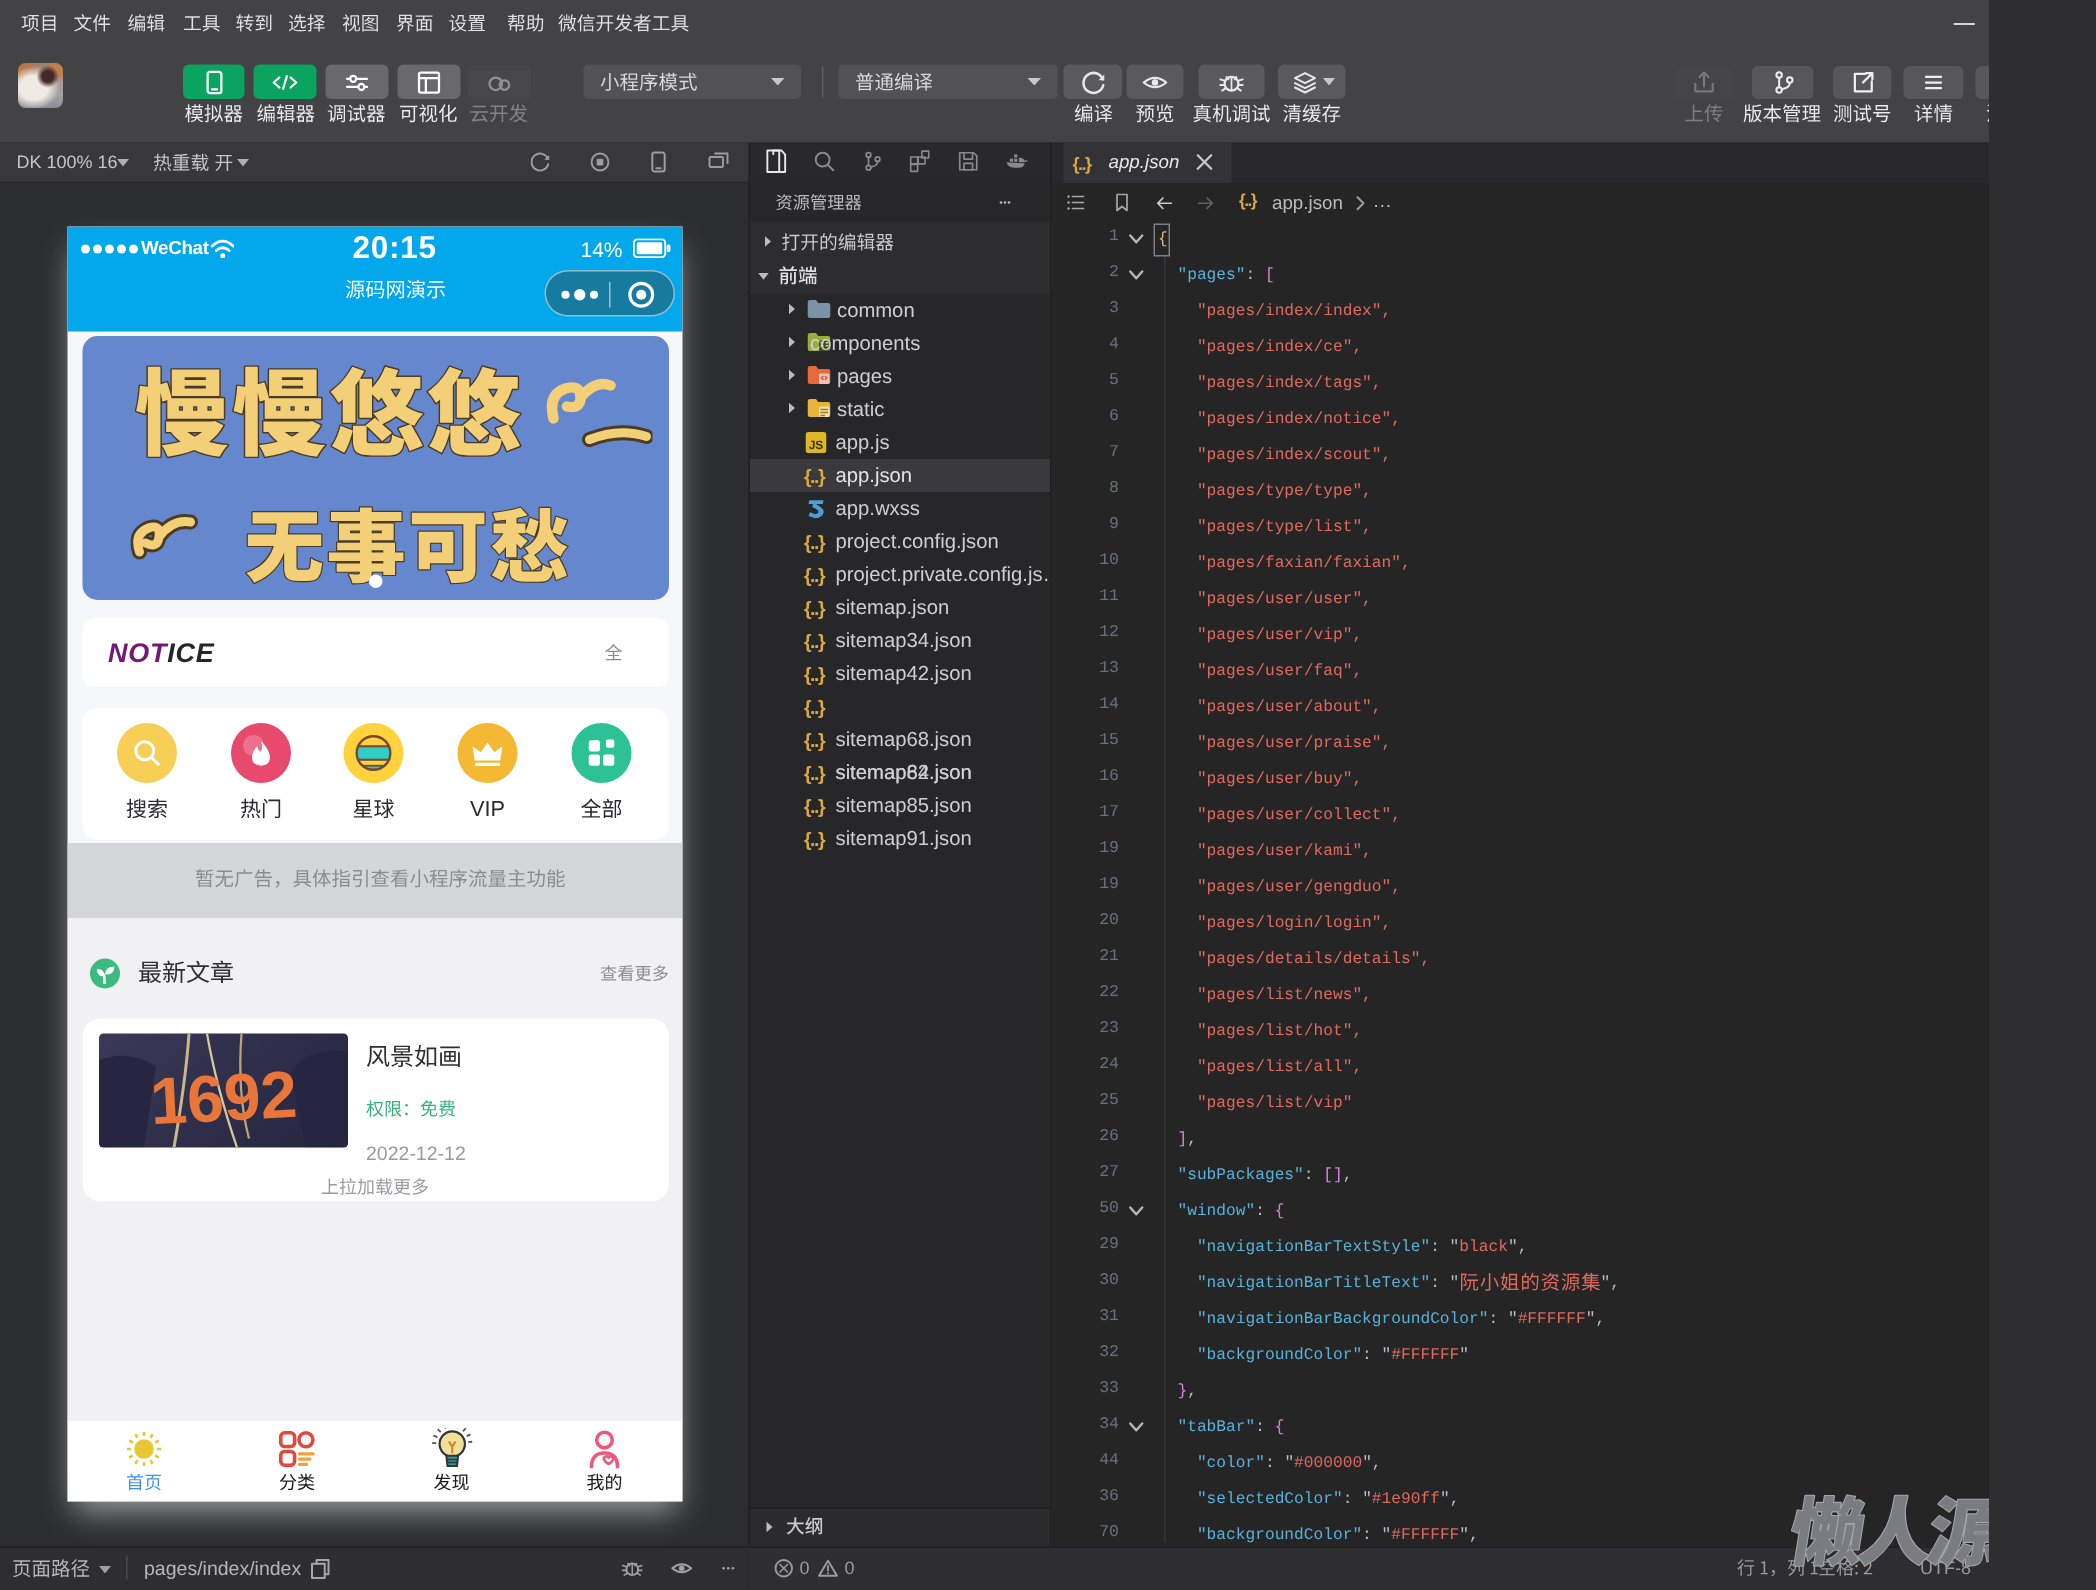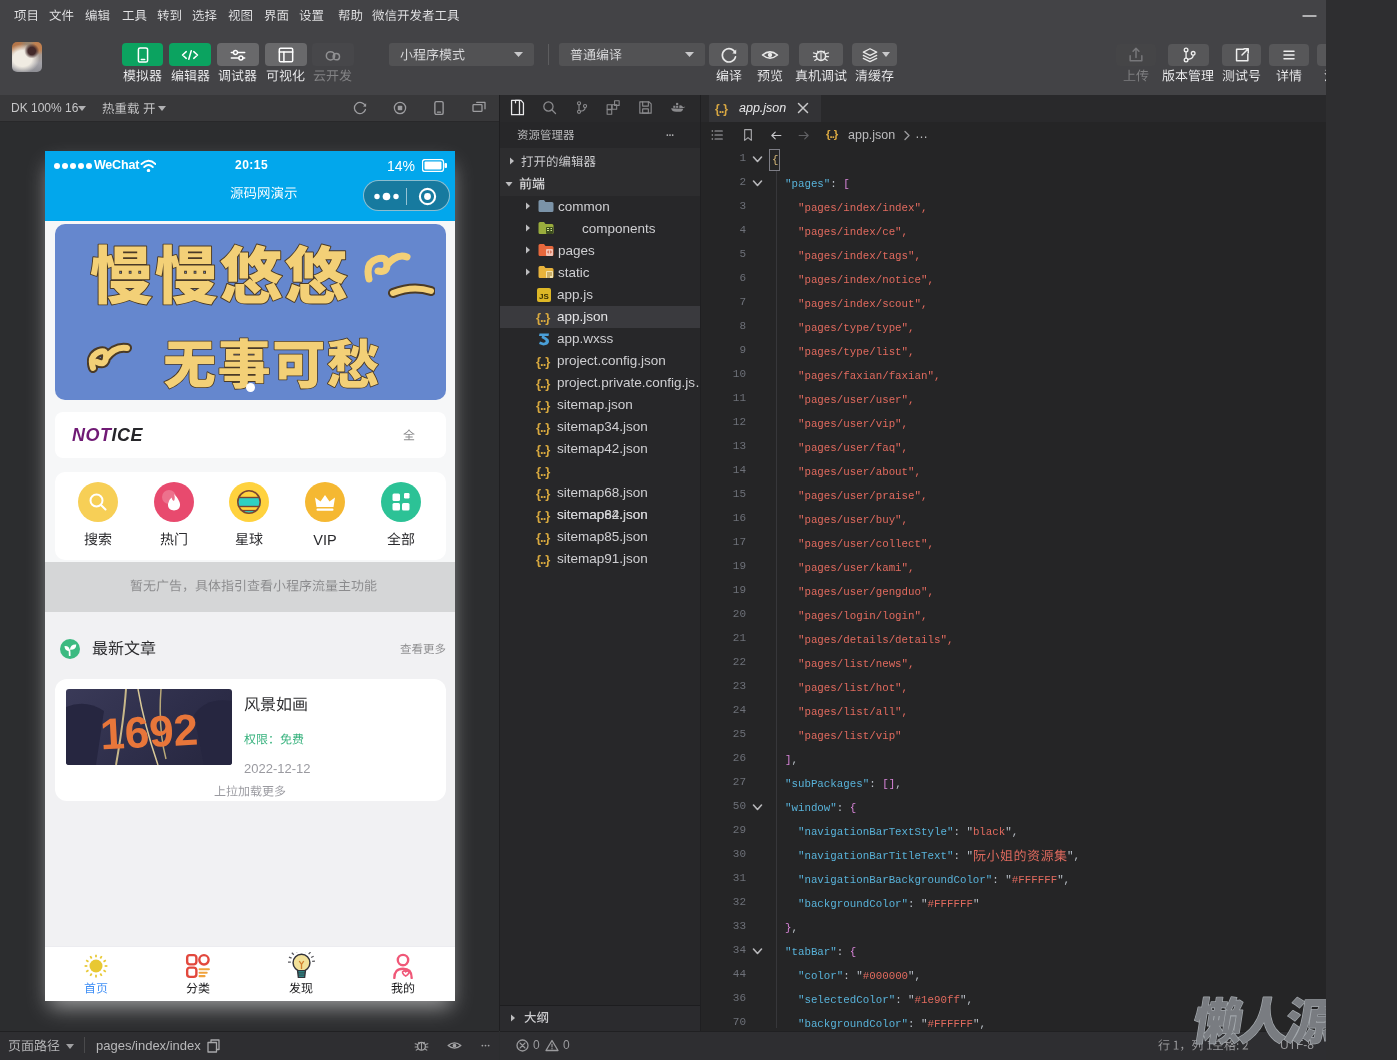--- a/index.html
+++ b/index.html
@@ -371,21 +371,21 @@
     </svg>
     <div class="a" style="left:558px;top:199px;font-size:13.5px;color:#cfcfd2;line-height:15.5px;white-space:nowrap;">common</div>
     <svg class="a" style="left:524px;top:224px;" width="8" height="8" viewBox="0 0 8 8">
       <path d="M2 0.5 L6 4.0 L2 7.5 Z" fill="#bdbdbf"></path>
     </svg>
     <svg class="a" style="left:538px;top:221px;" width="16" height="14" viewBox="0 0 16 14">
       <path d="M0.5 2.5 Q0.5 1 2 1 L6 1 L7.5 3 L14 3 Q15.5 3 15.5 4.5 L15.5 11.5 Q15.5 13 14 13 L2 13 Q0.5 13 0.5 11.5 Z" fill="#9aad3d"></path>
       <rect x="8" y="6" width="7" height="7" rx="1" fill="#3c4d1e"></rect>
       <path d="M9 7.5 h2 M9 9.5 h2 M12.5 7.5 h1.5 M12.5 9.5 h1.5" stroke="#cde08a" stroke-width="1"></path>
     </svg>
-    <div class="a" style="left:582px;top:221px;font-size:13.5px;color:#cfcfd2;line-height:15.5px;white-space:nowrap;">components</div>
+    <div class="a" style="left:540px;top:221px;font-size:13.5px;color:#cfcfd2;line-height:15.5px;white-space:nowrap;">components</div>
     <svg class="a" style="left:524px;top:246px;" width="8" height="8" viewBox="0 0 8 8">
       <path d="M2 0.5 L6 4.0 L2 7.5 Z" fill="#bdbdbf"></path>
     </svg>
     <svg class="a" style="left:538px;top:243px;" width="16" height="14" viewBox="0 0 16 14">
       <path d="M0.5 2.5 Q0.5 1 2 1 L6 1 L7.5 3 L14 3 Q15.5 3 15.5 4.5 L15.5 11.5 Q15.5 13 14 13 L2 13 Q0.5 13 0.5 11.5 Z" fill="#e8683c"></path>
       <rect x="8" y="6" width="7" height="7" rx="1" fill="#f3c3b5"></rect>
       <path d="M9.5 9 l1.5 -1.2 M9.5 9 l1.5 1.2 M13.5 9 l-1.5 -1.2 M13.5 9 l-1.5 1.2" stroke="#d05a3a" stroke-width="1"></path>
     </svg>
     <div class="a" style="left:558px;top:243px;font-size:13.5px;color:#cfcfd2;line-height:15.5px;white-space:nowrap;">pages</div>
     <svg class="a" style="left:524px;top:268px;" width="8" height="8" viewBox="0 0 8 8">
@@ -631,21 +631,21 @@
         <circle cx="28" cy="8" r="3" fill="#fff"></circle>
         <circle cx="36" cy="8" r="3" fill="#fff"></circle>
         <circle cx="44" cy="8" r="3" fill="#fff"></circle>
       </svg>
       <div class="a" style="left:49px;top:7px;font-size:12.5px;color:#fff;line-height:14.5px;white-space:nowrap;font-weight:bold;letter-spacing:-0.2px;">WeChat</div>
       <svg class="a" style="left:95px;top:8px;" width="16" height="13" viewBox="0 0 16 13">
         <path d="M1.5 5 Q8.5 -1.5 15.5 5" fill="none" stroke="#fff" stroke-width="1.9" stroke-linecap="round" stroke-linejoin="round"></path>
         <path d="M4.2 8 Q8.5 4.2 12.8 8" fill="none" stroke="#fff" stroke-width="1.9" stroke-linecap="round" stroke-linejoin="round"></path>
         <circle cx="8.5" cy="11.5" r="1.7" fill="#fff"></circle>
       </svg>
-      <div class="a" style="left:190px;top:6px;font-size:12px;color:#fff;line-height:17px;white-space:nowrap;font-weight:bold;letter-spacing:0.5px;">20:15</div>
+      <div class="a" style="left:190px;top:6px;font-size:21px;color:#fff;line-height:17px;white-space:nowrap;font-weight:bold;letter-spacing:0.5px;">20:15</div>
       <div class="a" style="left:342px;top:7px;font-size:14px;color:#fff;line-height:16px;white-space:nowrap;">14%</div>
       <svg class="a" style="left:377px;top:8px;" width="26" height="13" viewBox="0 0 26 13">
         <rect x="0.5" y="0.5" width="21" height="12" rx="2.5" fill="none" stroke="#fff" stroke-width="1.3" stroke-linecap="round" stroke-linejoin="round"></rect>
         <rect x="2.5" y="2.5" width="17" height="8" rx="1" fill="#fff"></rect>
         <rect x="22.5" y="4" width="2.5" height="5" rx="1" fill="#fff"></rect>
       </svg>
       <svg style="position:absolute;left:185px;top:35px;" width="67.5" height="13.5" viewBox="0 0 5000 1000" fill="#fff">
         <use href="#r6e90" transform="translate(0,880)"></use>
         <use href="#r7801" transform="translate(1000,880)"></use>
         <use href="#r7f51" transform="translate(2000,880)"></use>

